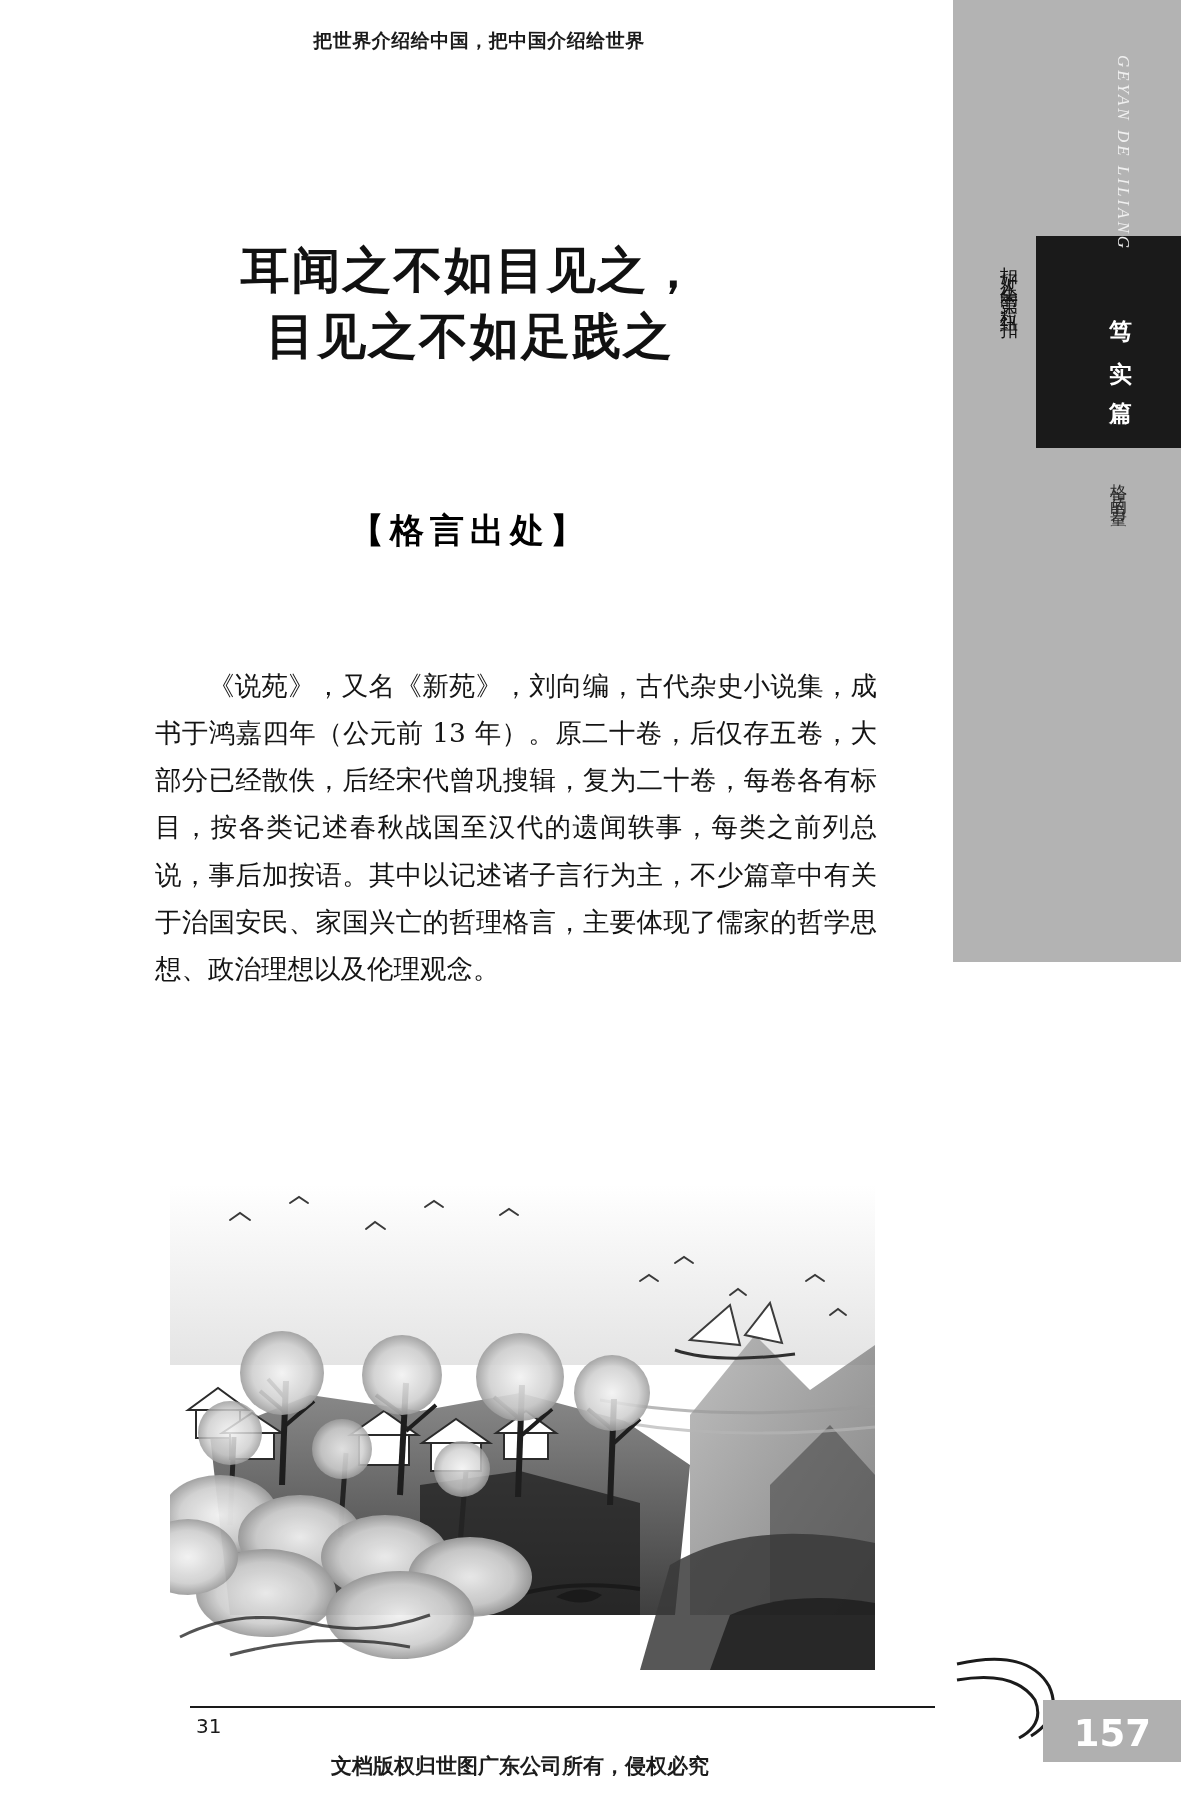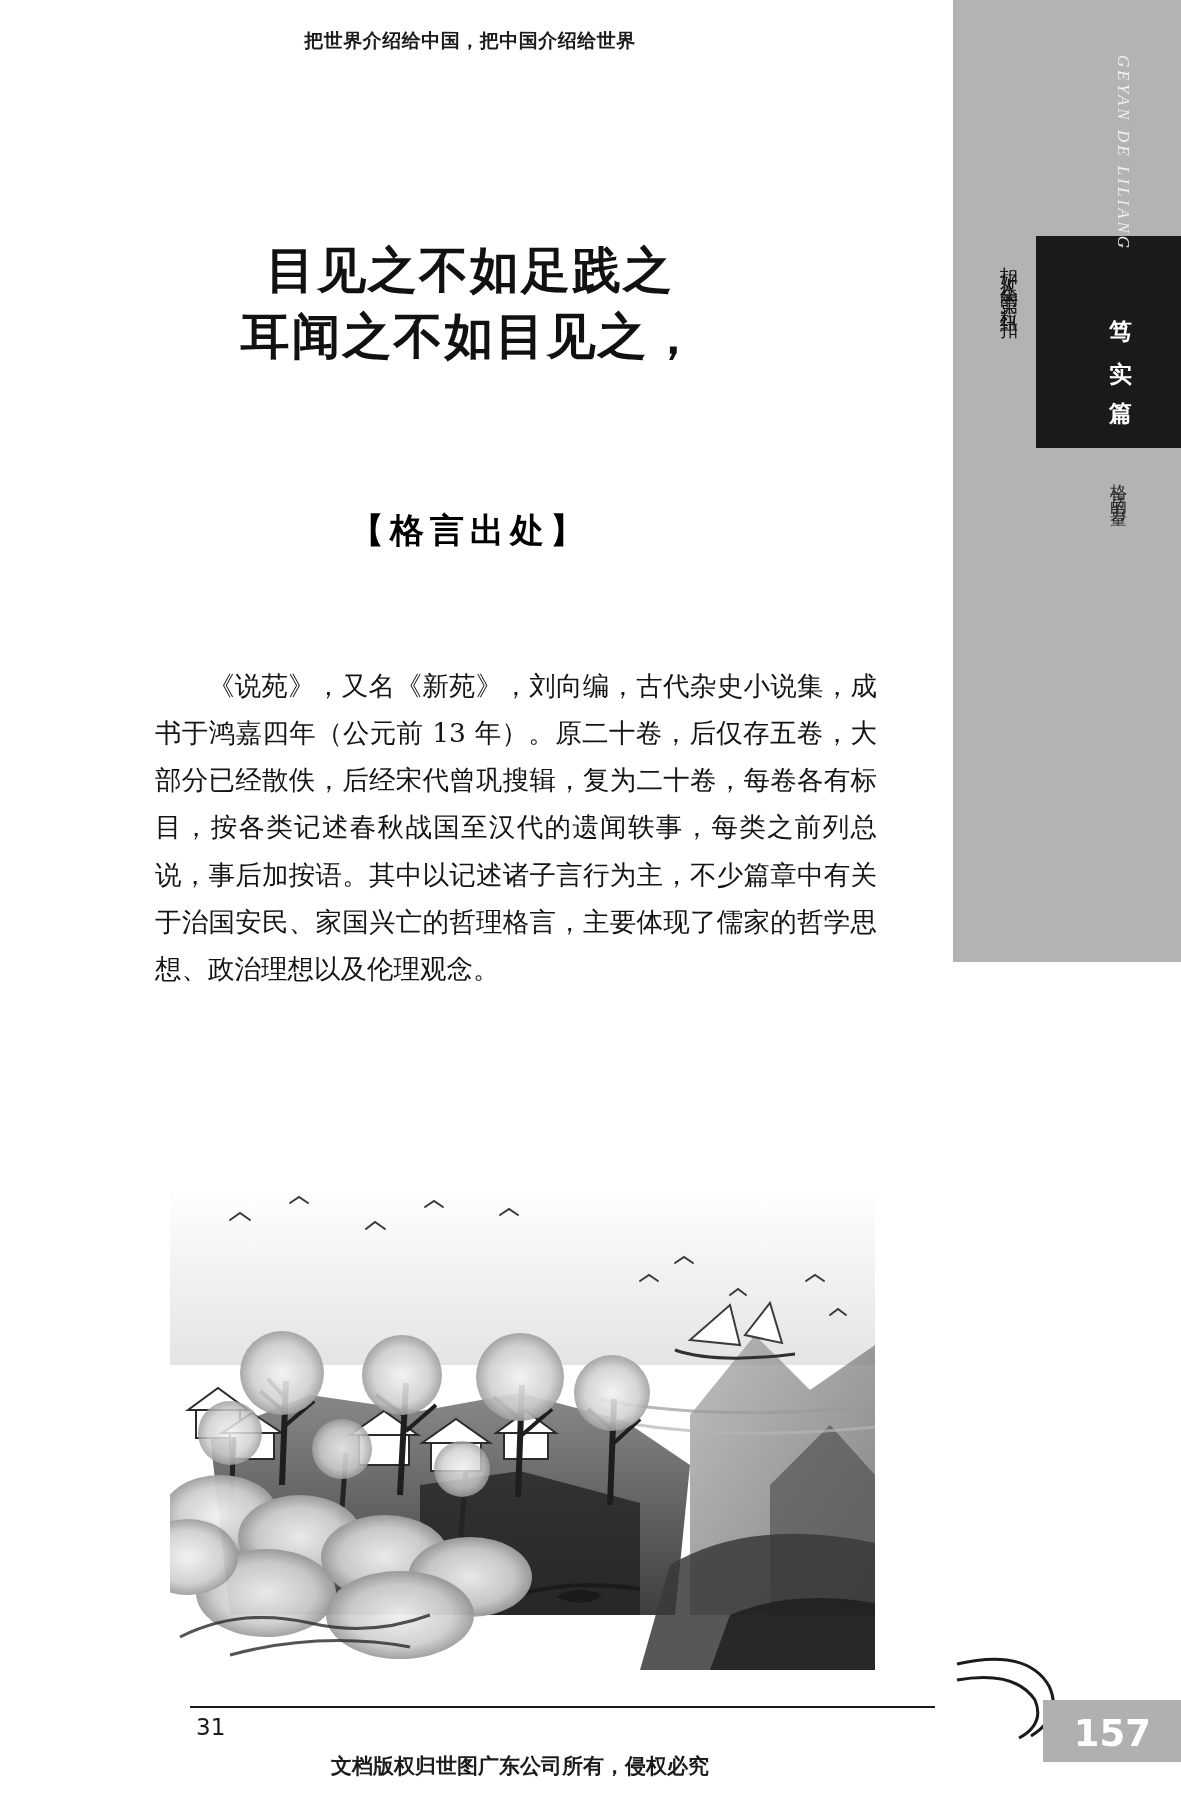--- a/index.html
+++ b/index.html
@@ -23,20 +23,21 @@
     position: absolute;
     top: 28px;
     left: 0;
     width: 940px;
     text-align: center;
     font-family: "DejaVu Sans", sans-serif;
     font-size: 19px;
     font-weight: bold;
     color: #1b1b1b;
     letter-spacing: 0.5px;
+    padding-left: 9px;
   }
 
   
   .side-col {
     position: absolute;
     top: 0;
     right: 0;
     width: 240px;
     height: 1811px;
   }
@@ -180,21 +181,21 @@
     top: 1706px;
     width: 745px;
     height: 2px;
     background: #1a1a1a;
   }
   .folio-left {
     position: absolute;
     left: 196px;
     top: 1714px;
     font-family: "DejaVu Sans", sans-serif;
-    font-size: 23px;
+    font-size: 20px;
     color: #1a1a1a;
   }
   .folio-box {
     position: absolute;
     right: 0;
     top: 1700px;
     width: 138px;
     height: 62px;
     background: #b0b0b0;
   }
@@ -261,22 +262,22 @@
       <div class="side-gray-inner"></div>
     </div>
     <div class="side-black"></div>
     <div class="series-title">GEYAN DE LILIANG</div>
     <div class="chapter-sub">扣好人生的第一粒纽扣</div>
     <div class="chapter-name">笃 实 篇</div>
     <div class="book-name">格言的力量</div>
   </div>
 
   <div class="main-title">
+    <span class="ln">耳闻之不如目见之，</span>
     <span class="ln">目见之不如足践之</span>
-    <span class="ln">耳闻之不如目见之，</span>
   </div>
 
   <div class="sec-head">【格言出处】</div>
 
   <div class="body-text">
     <p>《说苑》，又名《新苑》，刘向编，古代杂史小说集，成书于鸿嘉四年（公元前 13 年）。原二十卷，后仅存五卷，大部分已经散佚，后经宋代曾巩搜辑，复为二十卷，每卷各有标目，按各类记述春秋战国至汉代的遗闻轶事，每类之前列总说，事后加按语。其中以记述诸子言行为主，不少篇章中有关于治国安民、家国兴亡的哲理格言，主要体现了儒家的哲学思想、政治理想以及伦理观念。</p>
   </div>
 
   <div class="illo">
     <svg viewBox="0 0 705 485" width="705" height="485">

